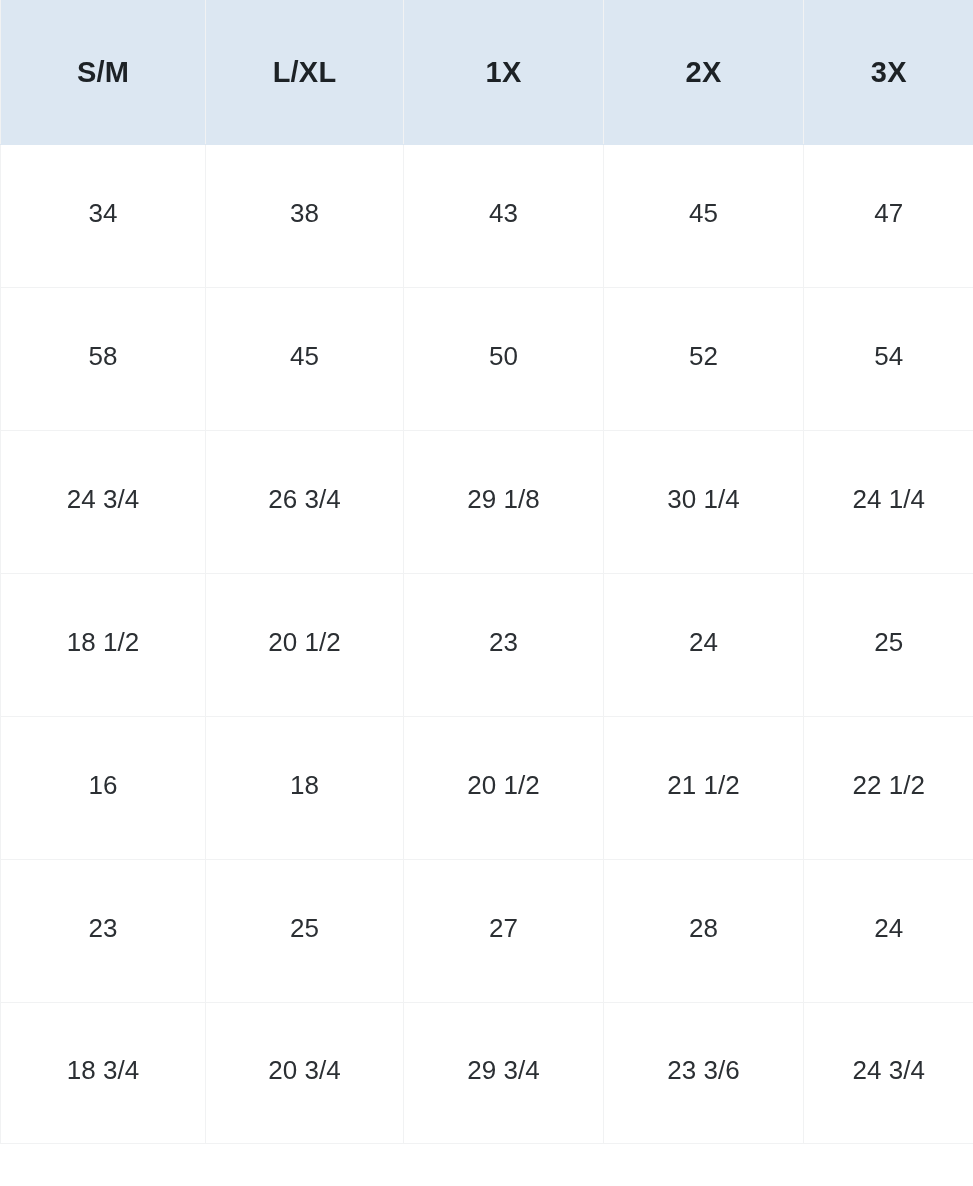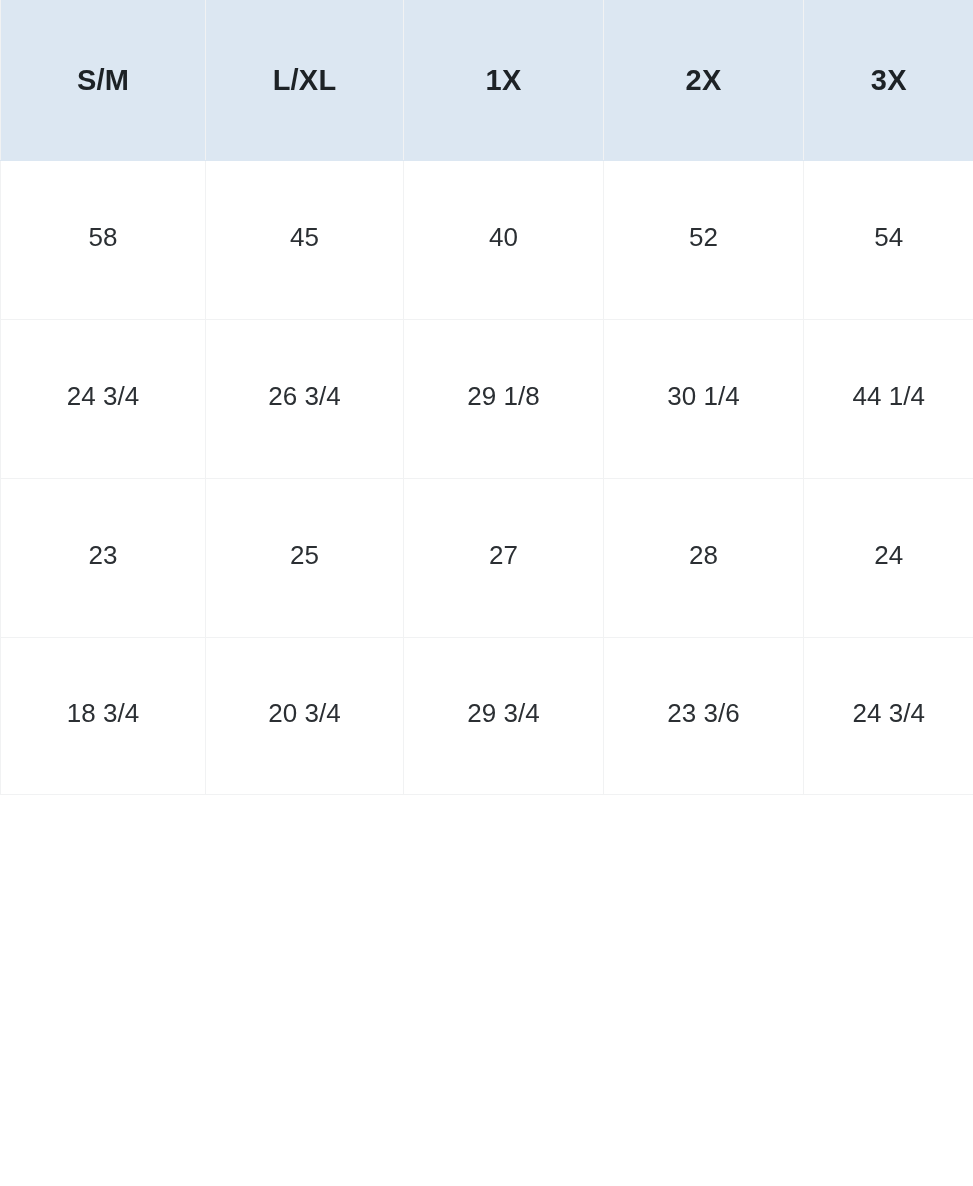--- a/index.html
+++ b/index.html
@@ -36,21 +36,21 @@
   table.size-table col.c2 { width: 200px; }
   table.size-table col.c3 { width: 200px; }
   table.size-table col.c4 { width: 170px; }
 
   table.size-table th,
   table.size-table td {
     border-right: 1px solid #f1f2f3;
     border-bottom: 1px solid #f1f2f3;
     text-align: center;
     vertical-align: middle;
-    padding: 16px;
+    padding: 8px;
     margin: 0;
     color: #23272b;
   }
 
   table.size-table th:last-child,
   table.size-table td:last-child {
     border-right: none;
   }
 
   
@@ -115,30 +115,47 @@
         <th class="header-cell">S/M</th>
         <th class="header-cell">L/XL</th>
         <th class="header-cell">1X</th>
         <th class="header-cell">2X</th>
         <th class="header-cell">3X</th>
       </tr>
     </thead>
 
     <tbody>
 
+      <tr>
+        <td class="data-cell">
+            <span class="cell-text">34</span>
+          </td>
+        <td class="data-cell">
+            <span class="cell-text">38</span>
+          </td>
+        <td class="data-cell">
+            <span class="cell-text">43</span>
+          </td>
+        <td class="data-cell">
+            <span class="cell-text">45</span>
+          </td>
+        <td class="data-cell">
+            <span class="cell-text">47</span>
+          </td>
+      </tr>
 
       <tr>
         <td class="data-cell">
             <span class="cell-text">58</span>
           </td>
         <td class="data-cell">
             <span class="cell-text">45</span>
           </td>
         <td class="data-cell">
-            <span class="cell-text">40</span>
+            <span class="cell-text">50</span>
           </td>
         <td class="data-cell">
             <span class="cell-text">52</span>
           </td>
         <td class="data-cell">
             <span class="cell-text">54</span>
           </td>
       </tr>
 
       <tr>
@@ -148,25 +165,59 @@
         <td class="data-cell">
             <span class="cell-text">26 3/4</span>
           </td>
         <td class="data-cell">
             <span class="cell-text">29 1/8</span>
           </td>
         <td class="data-cell">
             <span class="cell-text">30 1/4</span>
           </td>
         <td class="data-cell">
-            <span class="cell-text">44 1/4</span>
-          </td>
-      </tr>
-
-
+            <span class="cell-text">24 1/4</span>
+          </td>
+      </tr>
+
+      <tr>
+        <td class="data-cell">
+            <span class="cell-text">18 1/2</span>
+          </td>
+        <td class="data-cell">
+            <span class="cell-text">20 1/2</span>
+          </td>
+        <td class="data-cell">
+            <span class="cell-text">23</span>
+          </td>
+        <td class="data-cell">
+            <span class="cell-text">24</span>
+          </td>
+        <td class="data-cell">
+            <span class="cell-text">25</span>
+          </td>
+      </tr>
+
+      <tr>
+        <td class="data-cell">
+            <span class="cell-text">16</span>
+          </td>
+        <td class="data-cell">
+            <span class="cell-text">18</span>
+          </td>
+        <td class="data-cell">
+            <span class="cell-text">20 1/2</span>
+          </td>
+        <td class="data-cell">
+            <span class="cell-text">21 1/2</span>
+          </td>
+        <td class="data-cell">
+            <span class="cell-text">22 1/2</span>
+          </td>
+      </tr>
 
 
       <tr>
         <td class="data-cell">
             <span class="cell-text">23</span>
           </td>
         <td class="data-cell">
             <span class="cell-text">25</span>
           </td>
         <td class="data-cell">

